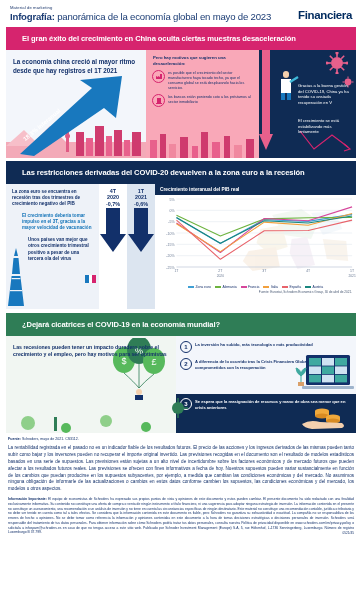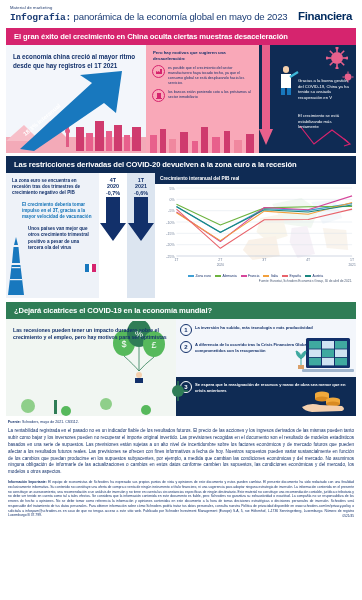--- a/index.html
+++ b/index.html
@@ -9,26 +9,26 @@
     font-family: "Liberation Sans", sans-serif;
     overflow: hidden;
   }
   .page { width: 362px; height: 600px; position: relative; background:#fff; }
 
   
   .header { padding: 5px 10px 2px 10px; display:flex; align-items:flex-end; justify-content:space-between; }
   .hdr-left { }
   .kicker { font-size: 4.2px; color:#1f3a6e; letter-spacing:.1px; margin-bottom:1px; }
   .maintitle { font-size: 9.6px; color:#1b3c74; letter-spacing:-.2px; white-space:nowrap; }
-  .maintitle b { font-weight:700;font-family:Liberation Mono, monospace; }
+  .maintitle b { font-weight:700; }
   .maintitle span { font-weight:400; }
   .brand { font-size: 11.5px; font-weight:700; color:#002a5e; letter-spacing:-.35px; padding-bottom:1px; }
 
   
-  .secbar { height: 17px; display:flex; align-items:center; padding-left:8px;
+  .secbar { height: 23px; display:flex; align-items:center; padding-left:16px;
             font-size:7.6px; font-weight:700; color:#fff; letter-spacing:-.1px; }
   .secbar.pink { background:#d6246e; }
   .secbar.navy { background:#0f2b54; }
   .secbar.green { background:#2f7d56; }
   .secwrap { margin: 3px 6px 0 6px; }
 
   
   .s1 { position:relative; height:108px; margin:0 6px; display:flex; }
   .s1a { width:140px; position:relative; background:#f3f6fb; overflow:hidden; }
   .s1b { width:113px; position:relative; background:#f9a8b8; overflow:hidden; }

